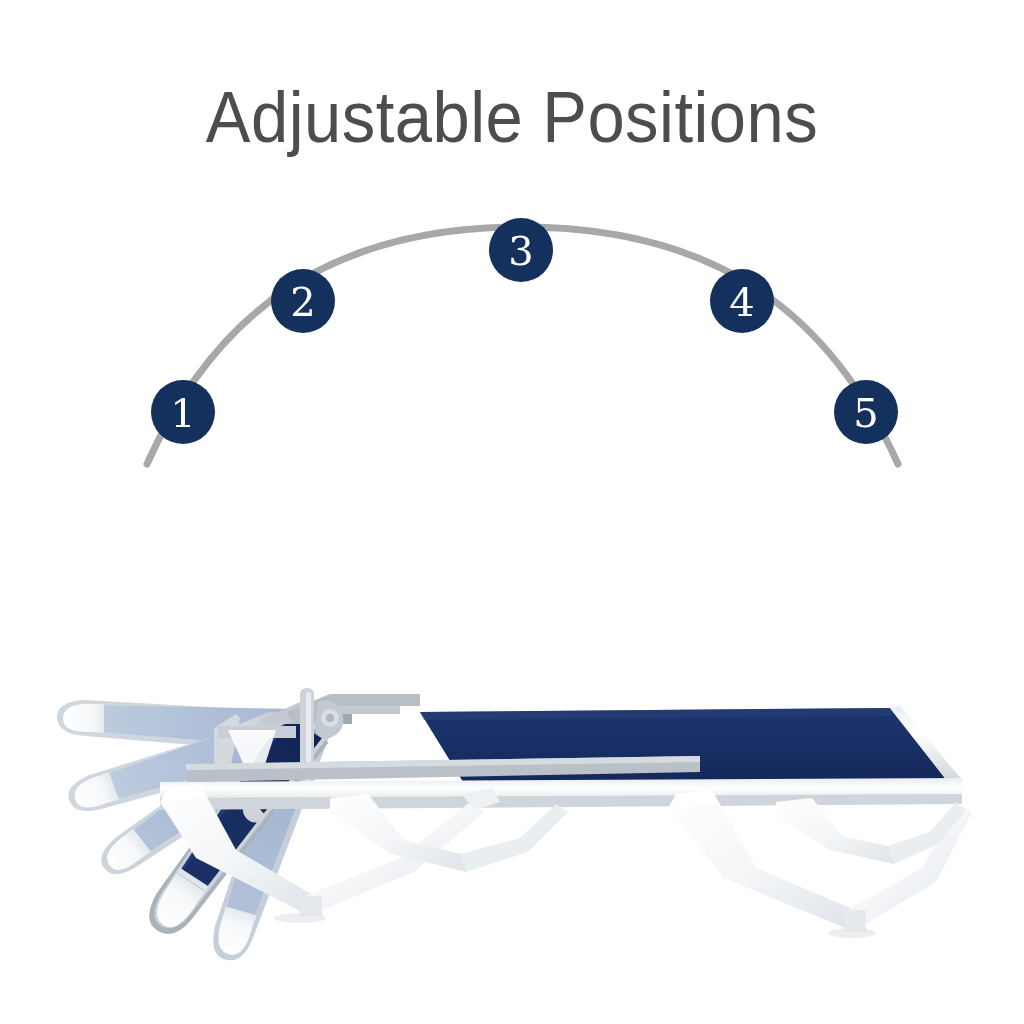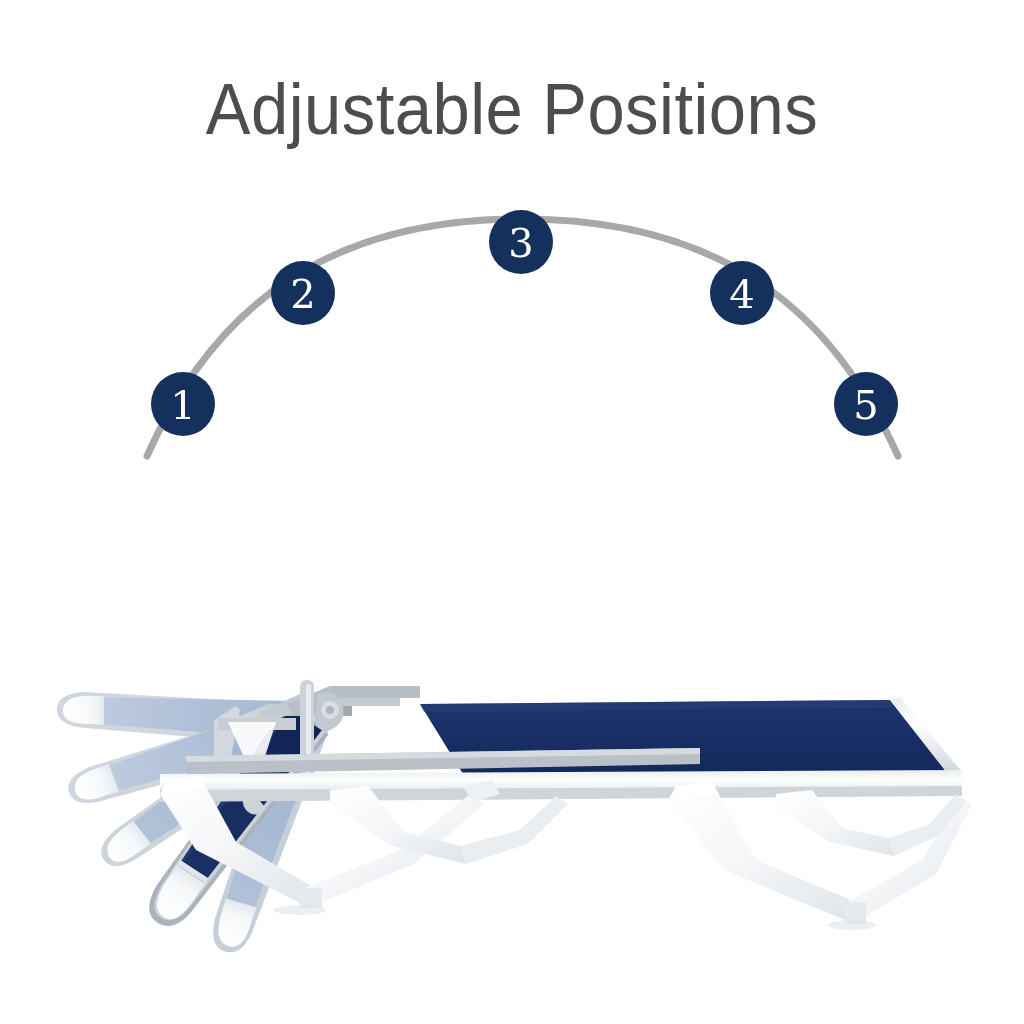--- a/index.html
+++ b/index.html
@@ -6,21 +6,21 @@
   html,body{margin:0;padding:0;}
   body{
     width:1024px;height:1024px;
     background:#ffffff;
     font-family:"Liberation Sans", sans-serif;
     overflow:hidden;
     position:relative;
   }
   #stage{
     position:absolute;
-    left:0;top:4px;
+    left:0;top:12px;
     width:1024px;height:824px;
     background:#ffffff;
   }
   .page-title{
     position:absolute;
     left:0;top:66px;
     width:1024px;
     text-align:center;
     font-family:"Liberation Sans", sans-serif;
     font-size:72px;

